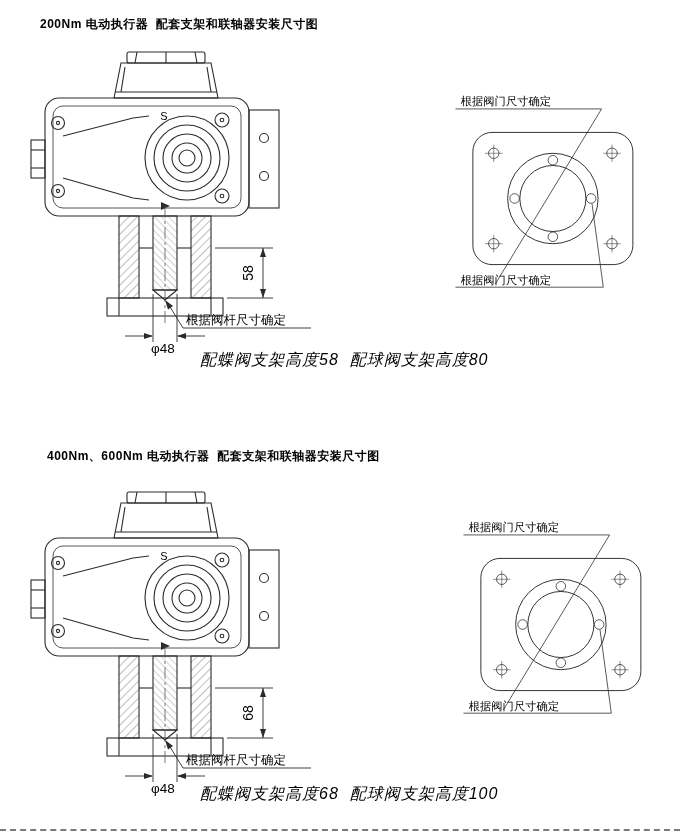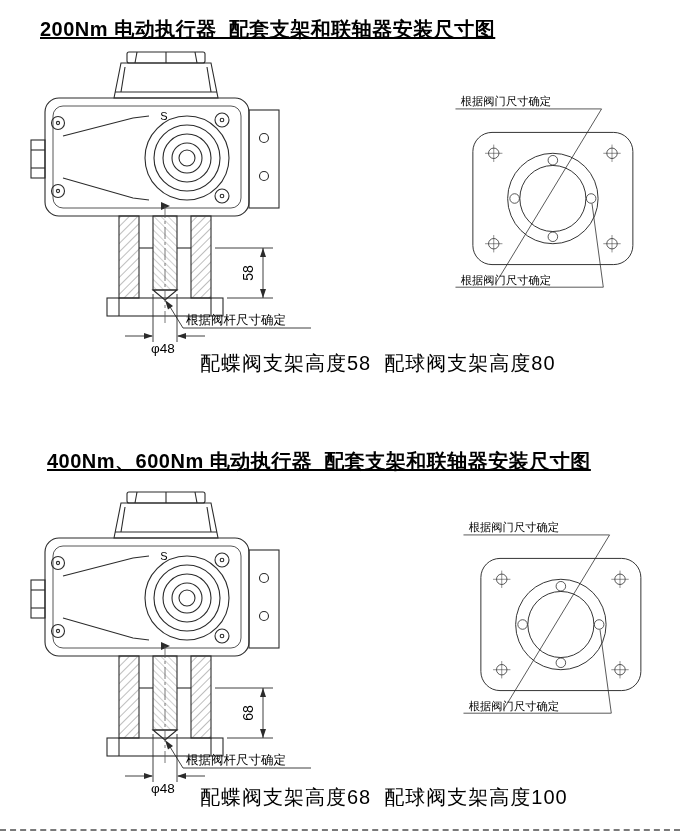--- a/index.html
+++ b/index.html
@@ -5,22 +5,22 @@
   * { margin:0; padding:0; box-sizing:border-box; }
   html,body { width:680px; height:838px; }
   body {
     position:relative;
     background:#ffffff;
     font-family:"Liberation Sans","DejaVu Sans",sans-serif;
     color:#000;
     overflow:hidden;
   }
   .abs { position:absolute; }
-  .title { font-size:20px; font-weight:700; white-space:pre; letter-spacing:0.5px;text-decoration:underline; }
-  .caption { font-size:20px; white-space:pre; letter-spacing:1px; }
+  .title { font-size:12px; font-weight:700; white-space:pre; letter-spacing:0.5px; }
+  .caption { font-size:16px; white-space:pre; letter-spacing:1px;font-style:italic; }
   svg { position:absolute; overflow:visible; }
   svg text { font-family:"Liberation Sans","DejaVu Sans",sans-serif; fill:#000; }
   .divider { position:absolute; left:0; width:680px; border-top:2px dashed #7a7a7a; }
 </style>
 </head>
 <body>
 
 <div class="abs title" style="left:40px; top:16px;">200Nm 电动执行器  配套支架和联轴器安装尺寸图</div>
 
 <svg style="left:15px; top:50px;" width="310" height="312" viewBox="0 0 310 312">

